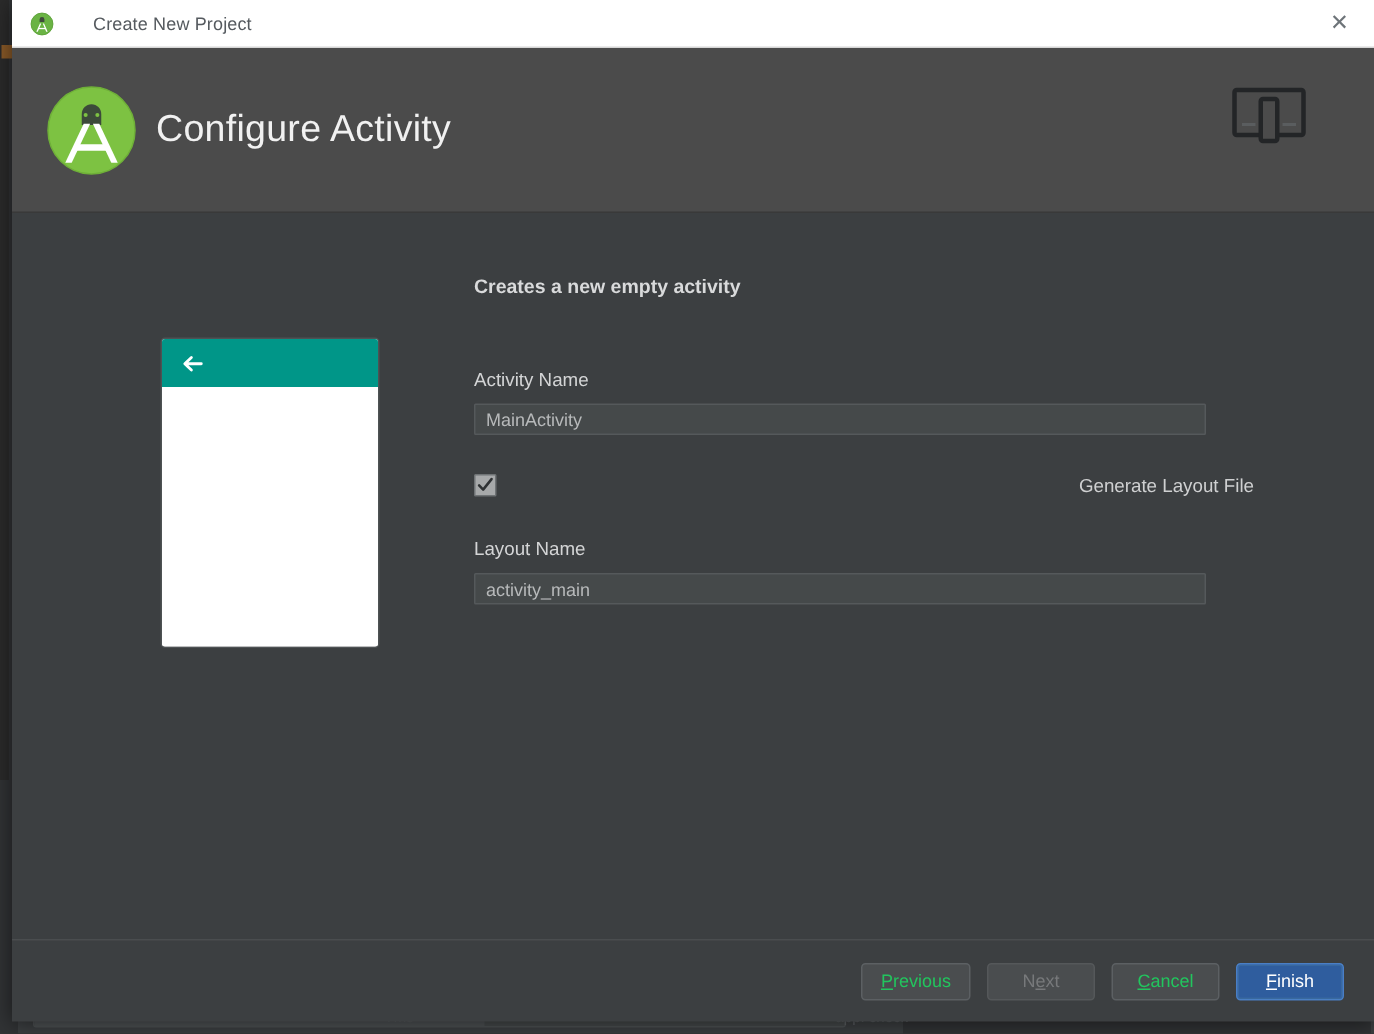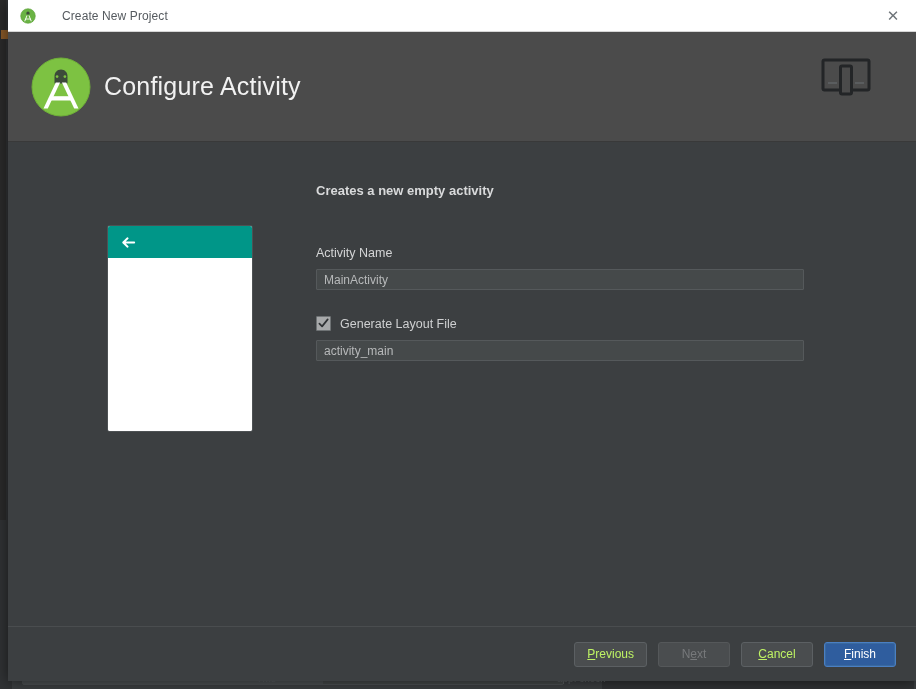--- a/index.html
+++ b/index.html
@@ -234,20 +234,21 @@
     font-size: 12px;
     font-family: "Liberation Sans", sans-serif;
     padding: 0 7px;
     box-sizing: border-box;
     outline: none;
   }
   .check-row {
     display: flex;
     align-items: center;
     margin-top: 26px;
+    justify-content: space-between;
   }
   .check-row.last { margin-top: 26px; }
   .checkbox {
     width: 13px; height: 13px;
     flex: 0 0 auto;
     background: #a7a9aa;
     border: 1px solid #6f7375;
     border-radius: 1px;
     position: relative;
   }
@@ -273,21 +274,21 @@
     padding-right: 20px;
     box-sizing: border-box;
   }
   .btn {
     min-width: 72px;
     height: 25px;
     margin-left: 11px;
     background: #4a4d4f;
     border: 1px solid #5c6063;
     border-radius: 3px;
-    color: #bef264;
+    color: #22c55e;
     font-size: 12px;
     font-family: "Liberation Sans", sans-serif;
     padding: 0 12px;
     cursor: default;
   }
   .btn .mn { text-decoration: underline; }
   .btn.disabled { color: #77797b; border-color: #55585a; }
   .btn.primary {
     background: #2f5d9e;
     border: 1px solid #4a7fc4;
@@ -400,20 +401,21 @@
 
       <div class="check-row">
         <span class="checkbox">
           <svg width="13" height="13" viewBox="0 0 13 13">
             <path d="M2.4 6.6 5.1 9.4 10.7 2.4" fill="none" stroke="#2f3234" stroke-width="1.7" stroke-linecap="round" stroke-linejoin="round"></path>
           </svg>
         </span>
         <span class="check-label">Generate Layout File</span>
       </div>
 
+      <div class="field-label second">Layout Name</div>
       <input class="text-input" type="text" value="activity_main" style="">
 
 
     </div>
   </div>
 
   <div class="dlg-footer">
     <button class="btn"><span class="mn">P</span><span>revious</span></button>
 
     <button class="btn disabled" disabled=""><span>N</span><span class="mn">e</span><span>xt</span></button>

